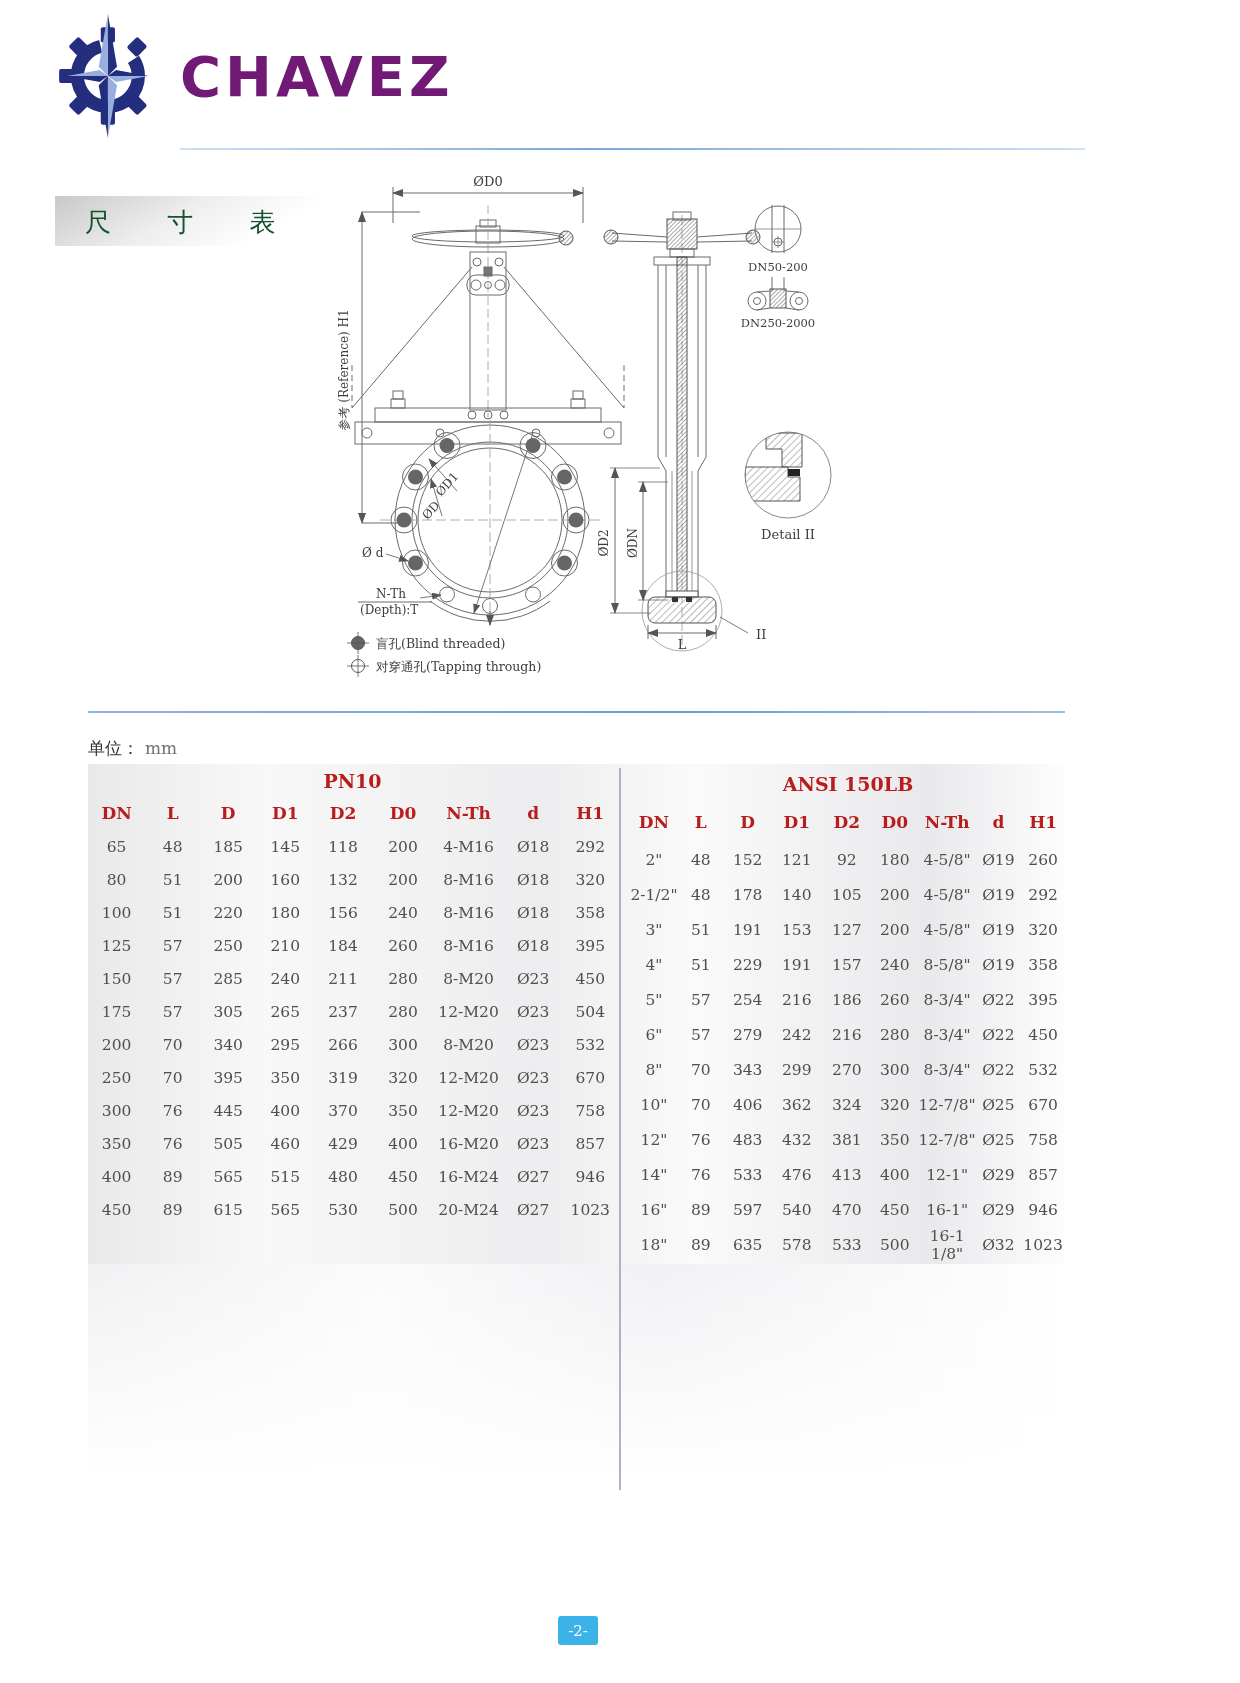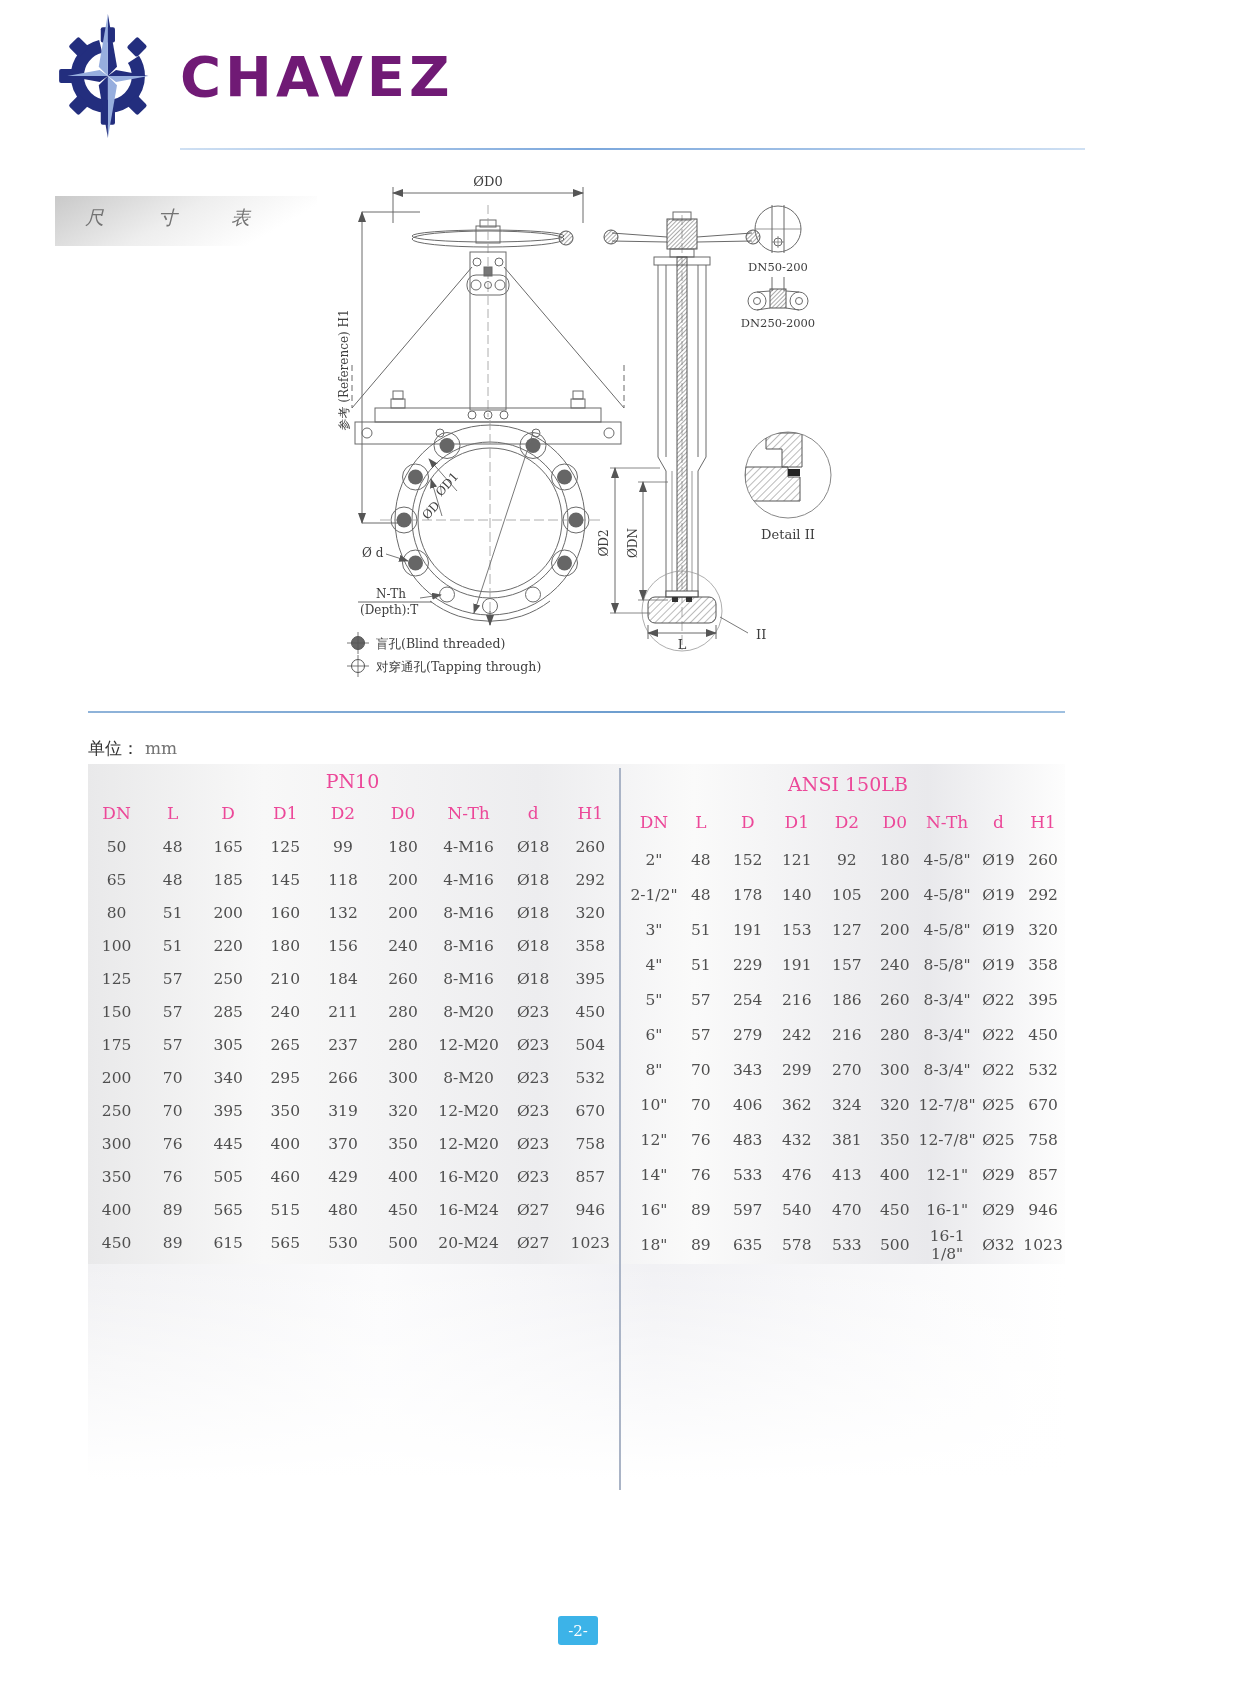--- a/index.html
+++ b/index.html
@@ -9,22 +9,22 @@
   
   .logo-icon { position:absolute; left:55px; top:12px; width:122px; height:128px; }
   .brand-text { position:absolute; left:180px; top:44px; font-family:"DejaVu Sans", sans-serif;
     font-weight:bold; font-size:56px; letter-spacing:4px; color:#701a75; }
   .logo-underline { position:absolute; left:180px; top:148px; width:905px; height:2px;
     background:linear-gradient(90deg,#cfe0f3,#7ba7dc 45%,#cfe0f3); }
 
   
   .section-band { position:absolute; left:55px; top:196px; width:262px; height:50px;
     background:linear-gradient(150deg,#c9c9c9,#eeeeee 45%,#ffffff 80%); }
-  .section-title { position:absolute; left:85px; top:205px; font-size:19px; color:#737373;
-    letter-spacing:24px; font-family:"DejaVu Serif", serif; white-space:nowrap;font-style:italic; }
+  .section-title { position:absolute; left:85px; top:205px; font-size:26px; color:#14532d;
+    letter-spacing:24px; font-family:"DejaVu Serif", serif; white-space:nowrap; }
 
   
   .drawing { position:absolute; left:320px; top:165px; width:560px; height:512px; }
   .drawing text { font-family:"DejaVu Serif", serif; fill:#3d3d3d; }
 
   
   .blue-rule { position:absolute; left:88px; top:711px; width:977px; height:2px;
     background:linear-gradient(90deg,#8fb3d9,#6b9cce 60%,#9fc0e0); }
   .unit-line { position:absolute; left:88px; top:737px; font-size:17px; color:#333; }
   .unit-line .unit-value { color:#737373; margin-left:6px; }
@@ -34,21 +34,21 @@
     background:linear-gradient(90deg,#e9e9ea 0%,#f8f8f8 18%,#ededef 46%,#fafafa 62%,#e9e9ec 86%,#fdfdfd 100%); }
   .lower-bg { position:absolute; left:88px; top:1264px; width:977px; height:226px;
     background:linear-gradient(90deg,#f1f1f3 0%,#fbfbfc 30%,#f1f1f4 58%,#ffffff 100%); }
   .lower-bg::after { content:""; position:absolute; inset:0;
     background:linear-gradient(180deg,rgba(255,255,255,0) 0%, #ffffff 95%); }
   .tables-divider { position:absolute; left:619px; top:768px; width:2px; height:722px;
     background:#aab4c6; }
 
   
   table.dim-table { position:absolute; border-collapse:collapse; table-layout:fixed; text-align:center; }
-  table.dim-table th { font-weight:normal; color:#ec4899; }
+  table.dim-table th { font-weight:bold; color:#b91c1c; }
   th.tbl-title { font-size:19px; height:30px; }
   th.tbl-col { font-size:17px; height:34px; }
   table.dim-table td { font-size:15.5px; color:#4f4f4f; }
   table.pn10 { left:88px; top:766px; width:529px; }
   table.ansi { left:630px; top:766px; width:436px; }
   table.ansi th.tbl-title { height:36px; }
   table.ansi th.tbl-col { height:40px; }
   table.pn10 td { height:33px; }
   table.ansi td { height:35px; }
   table.pn10 col:nth-child(1){width:10.8%} table.pn10 col:nth-child(2){width:10.4%}
@@ -355,31 +355,20 @@
           <th class="tbl-col">D1</th>
           <th class="tbl-col">D2</th>
           <th class="tbl-col">D0</th>
           <th class="tbl-col">N-Th</th>
           <th class="tbl-col">d</th>
           <th class="tbl-col">H1</th>
         </tr>
       </thead>
       <tbody>
         <tr>
-          <td>50</td>
-          <td>48</td>
-          <td>165</td>
-          <td>125</td>
-          <td>99</td>
-          <td>180</td>
-          <td>4-M16</td>
-          <td>Ø18</td>
-          <td>260</td>
-        </tr>
-        <tr>
           <td>65</td>
           <td>48</td>
           <td>185</td>
           <td>145</td>
           <td>118</td>
           <td>200</td>
           <td>4-M16</td>
           <td>Ø18</td>
           <td>292</td>
         </tr>

